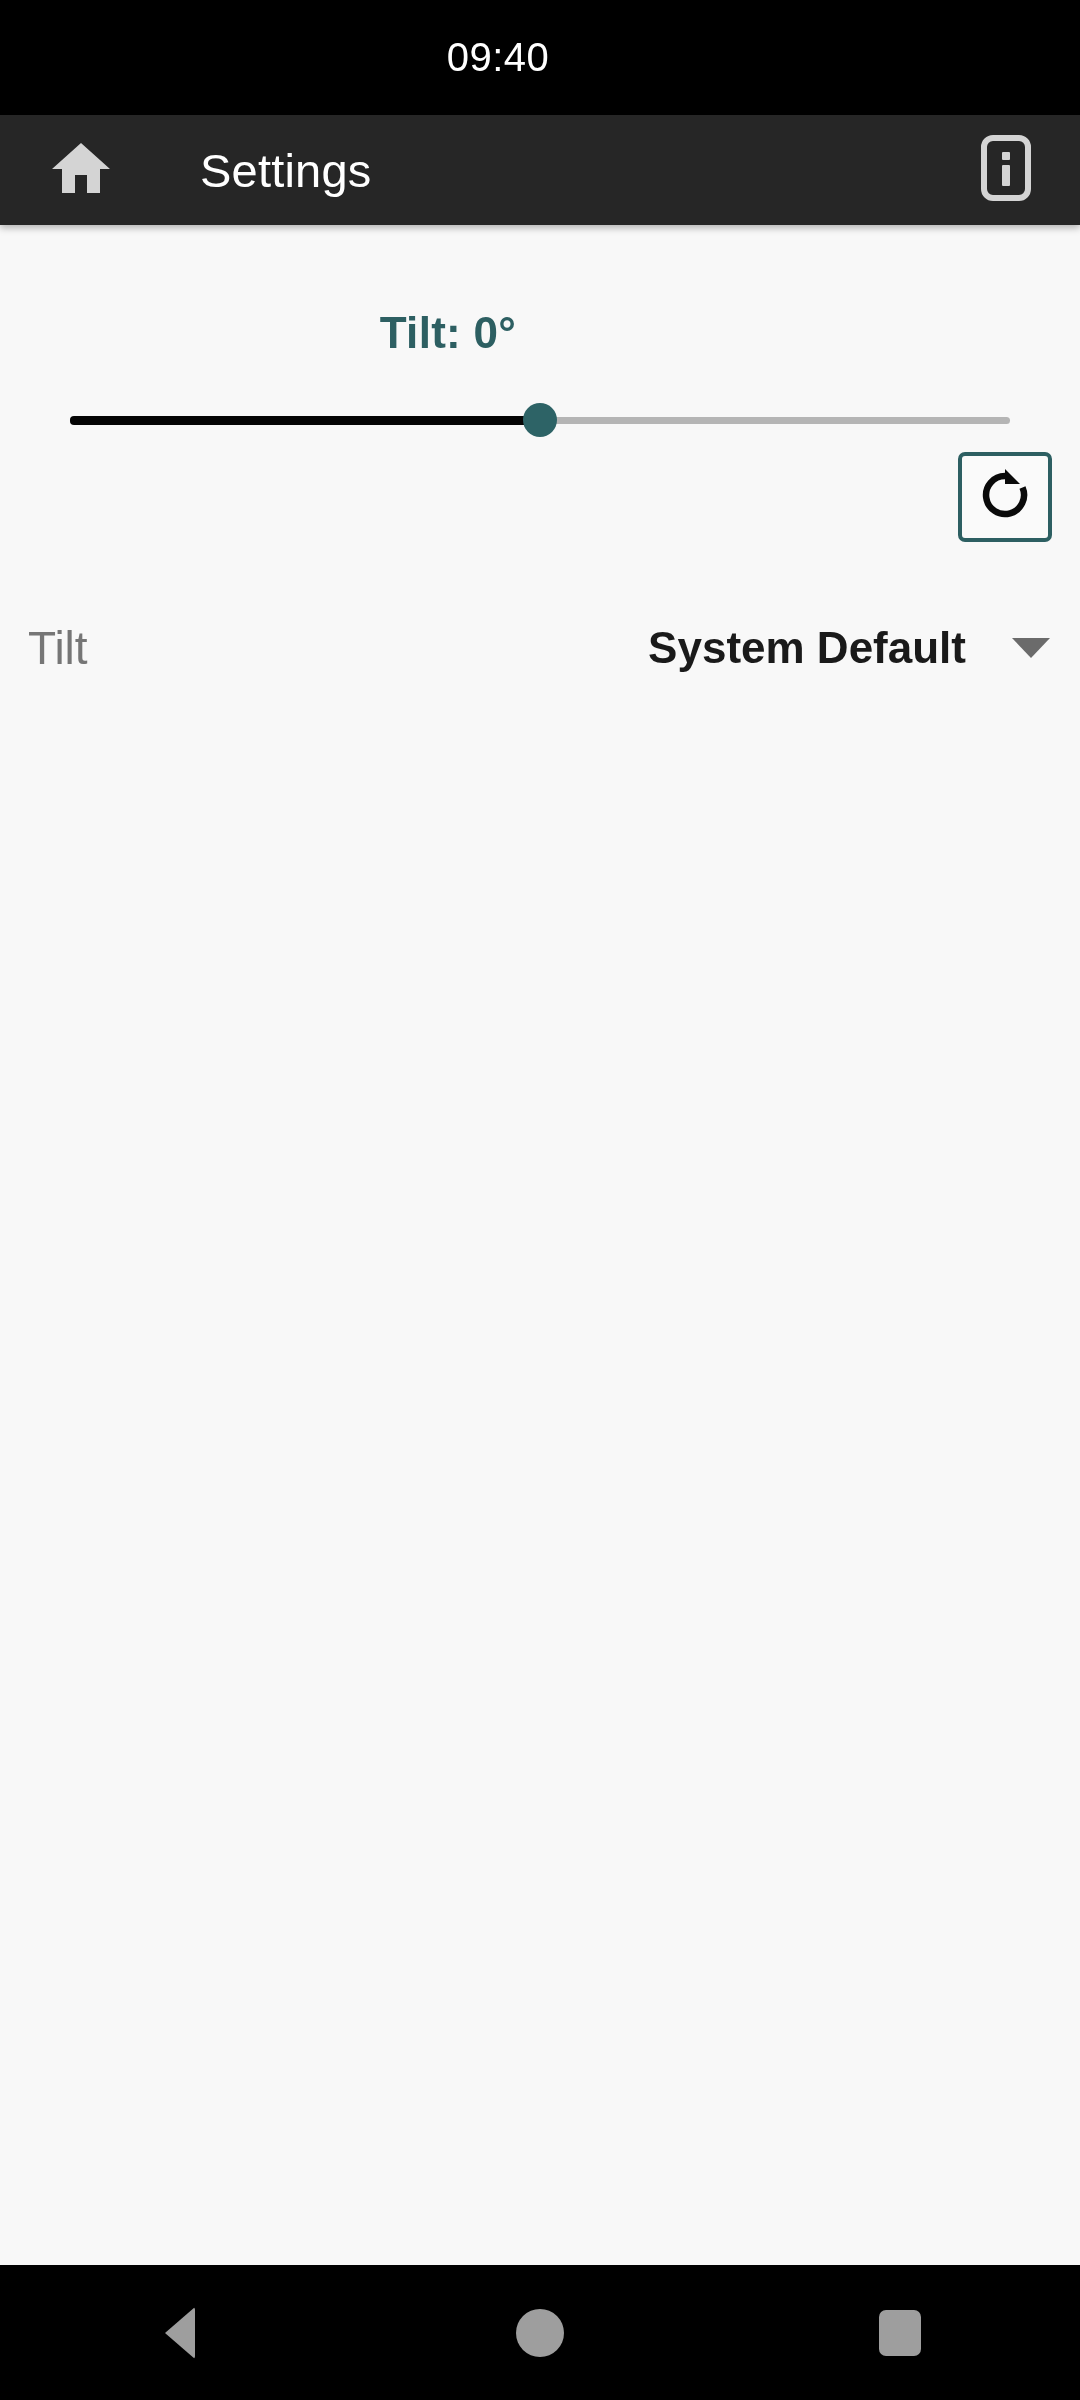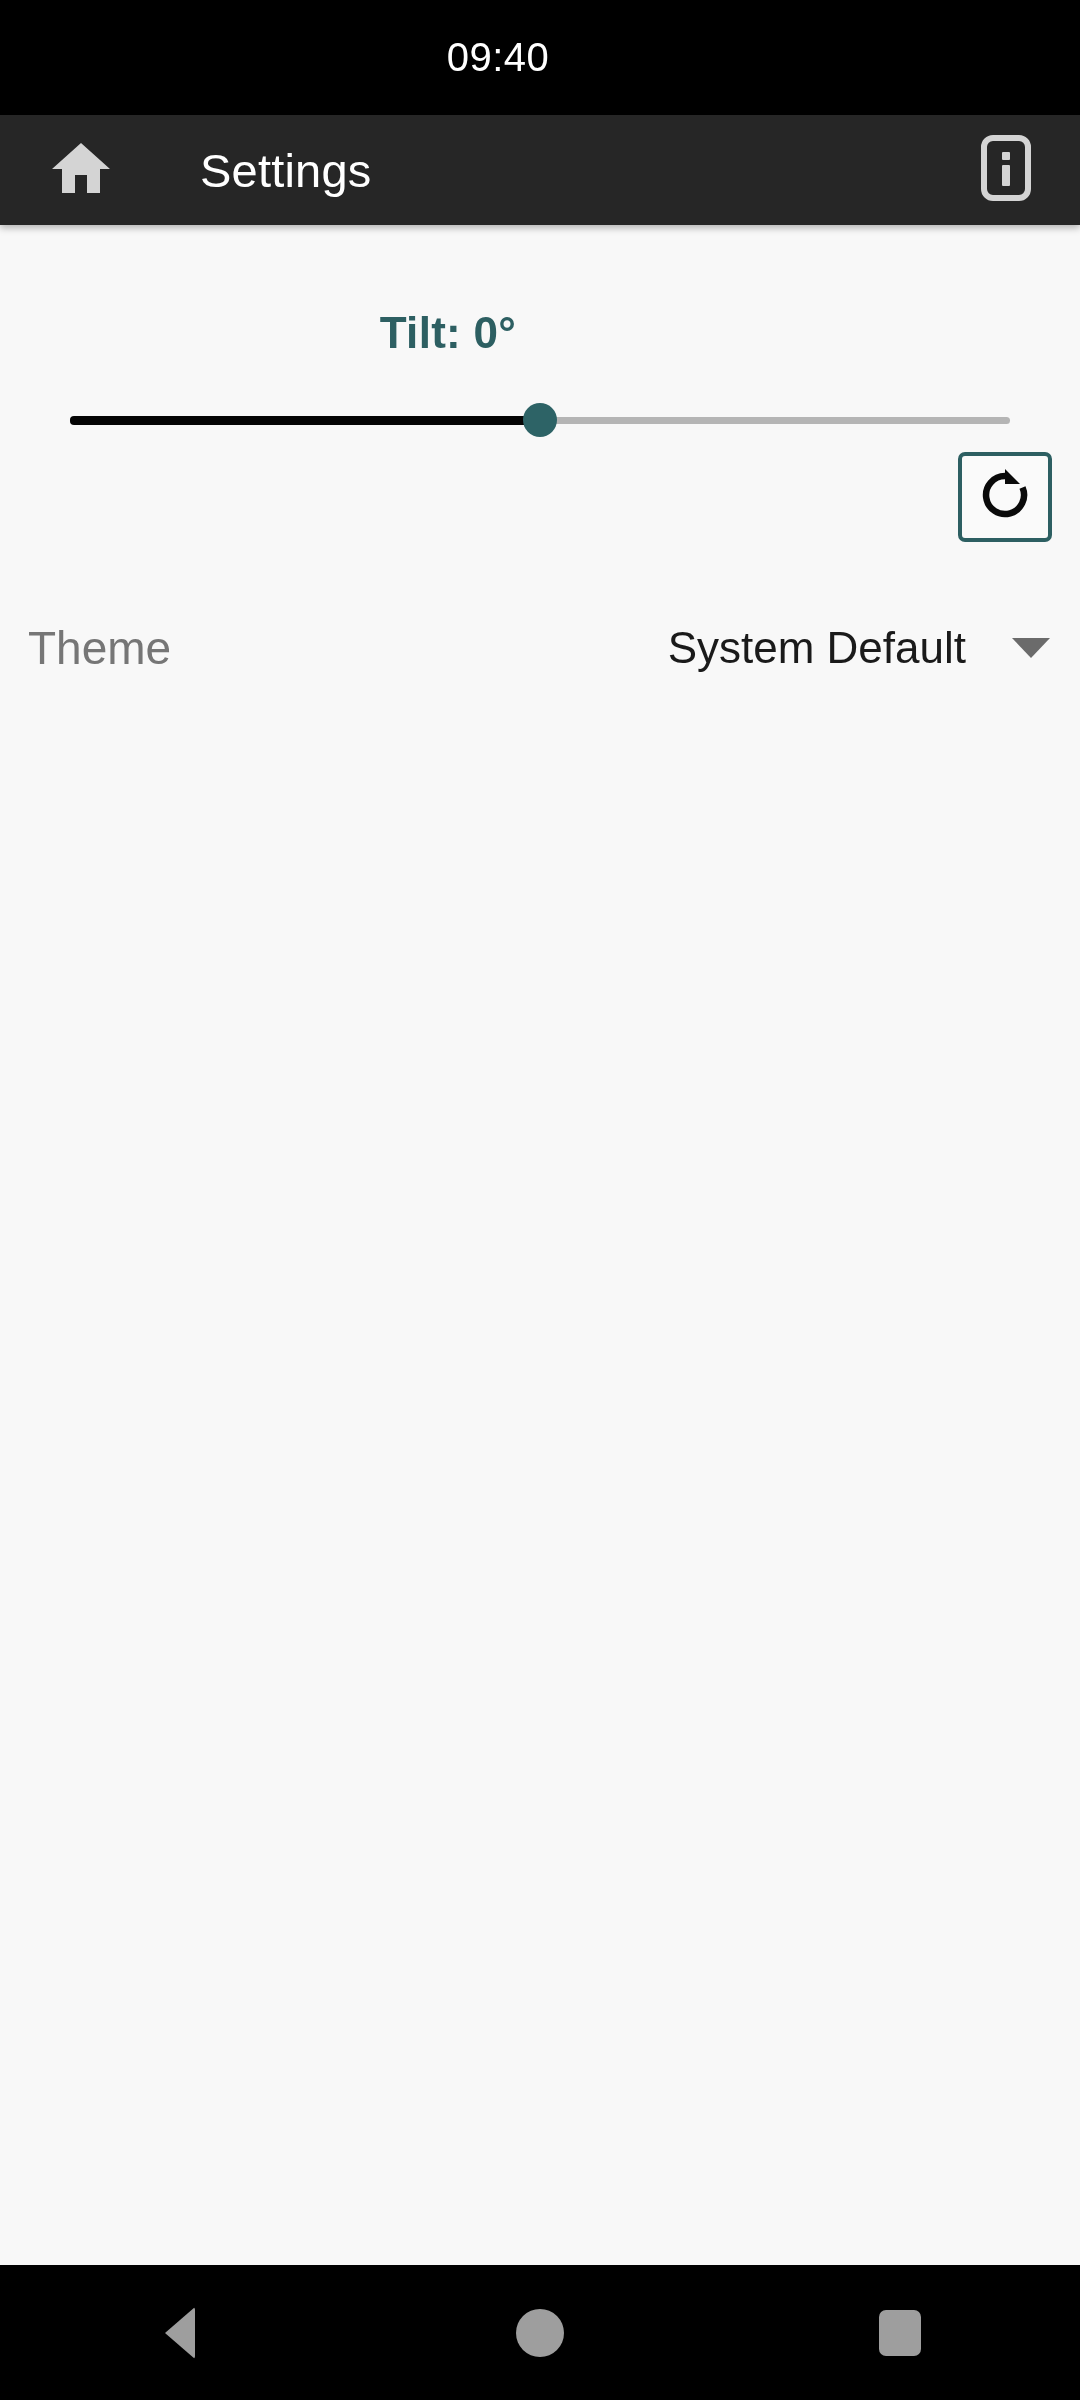--- a/index.html
+++ b/index.html
@@ -97,21 +97,21 @@
   }
   .theme-label{
     position:absolute; left:28px; top:50%; transform:translateY(-50%);
     color:#767676; font-size:46px; font-weight:400;
   }
   .theme-value-wrap{
     position:absolute; right:30px; top:50%; transform:translateY(-50%);
     display:flex; align-items:center; gap:46px;
   }
   .theme-value{
-    color:#1a1a1a; font-size:44px; font-weight:400;
+    color:#1a1a1a; font-size:44px; font-weight:700;
   }
   .caret{
     width:0; height:0;
     border-left:19px solid transparent;
     border-right:19px solid transparent;
     border-top:20px solid #6b6b6b;
   }
 
   
   .navbar{
@@ -172,21 +172,21 @@
     <div class="reset-btn">
       <span>
         <svg width="56" height="56" viewBox="0 0 56 56">
           <path d="M28 9 A19 19 0 1 0 45.5 20.5" fill="none" stroke="#0a0a0a" stroke-width="6.5" stroke-linecap="butt"></path>
           <path d="M28 2 L28 17 L43 17 Z" fill="#0a0a0a"></path>
         </svg>
       </span>
     </div>
 
     <div class="theme-row">
-      <div class="theme-label">Theme</div>
+      <div class="theme-label">Tilt</div>
       <div class="theme-value-wrap">
         <span class="theme-value">System Default</span>
         <span class="caret"></span>
       </div>
     </div>
 
   </div>
 
   <div class="navbar">
     <div class="nav-btn">

